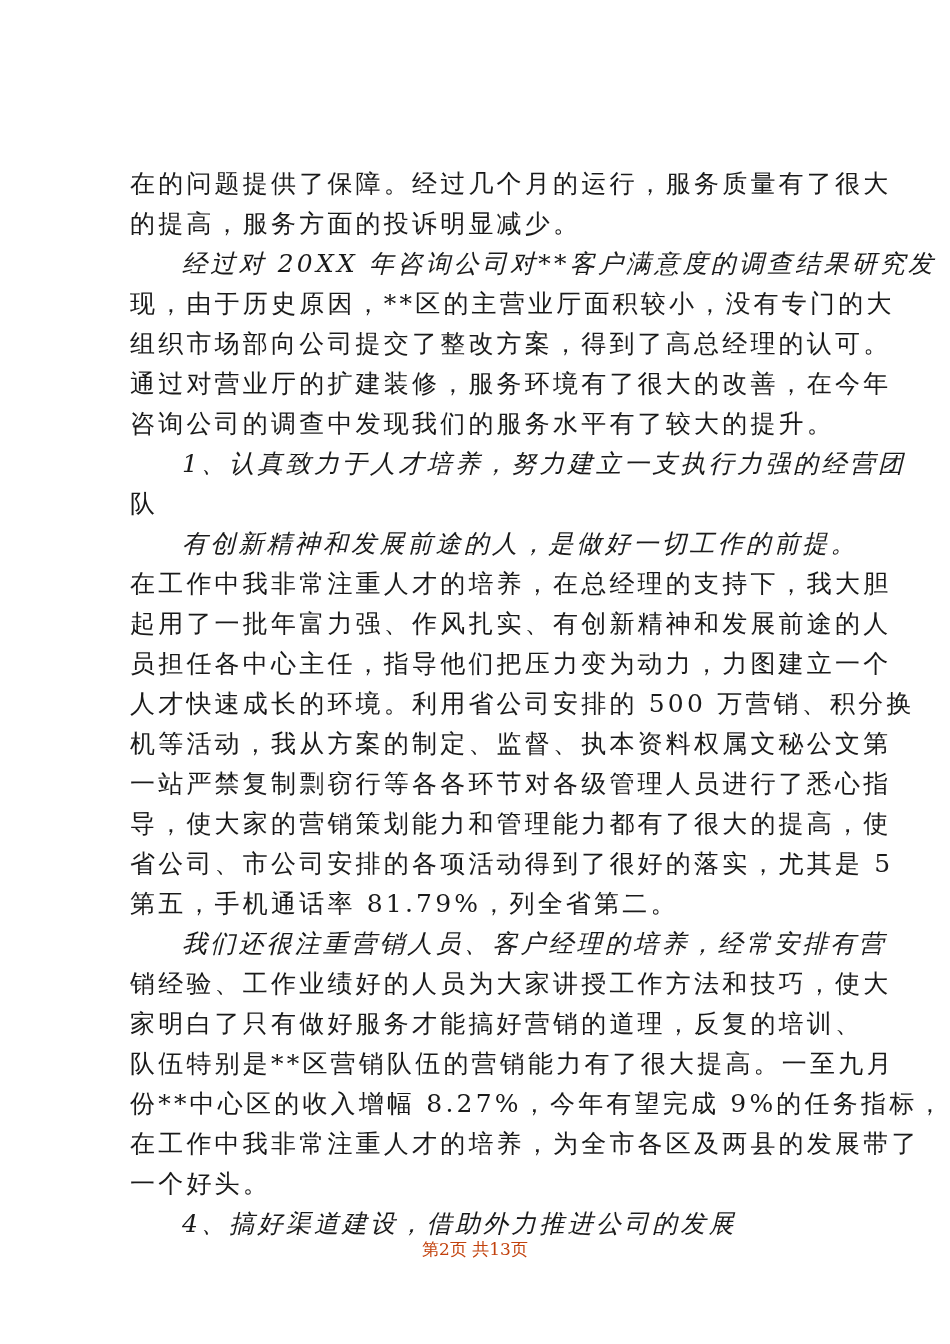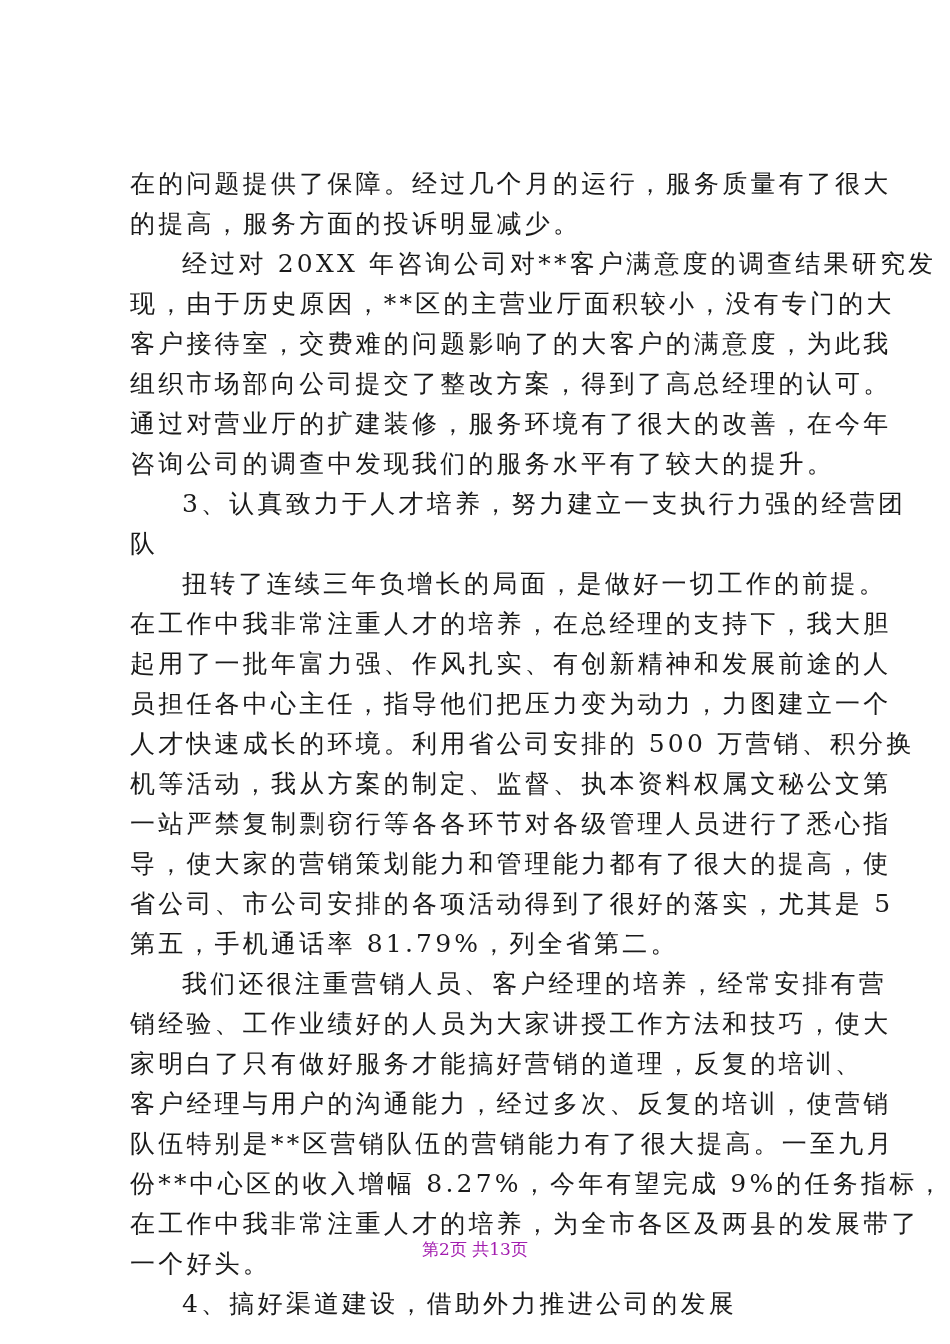--- a/index.html
+++ b/index.html
@@ -4,55 +4,53 @@
 <style>
   html, body { margin: 0; padding: 0; background: #ffffff; }
   body { width: 950px; height: 1344px; position: relative; overflow: hidden; }
   .page { position: absolute; left: 0; top: 0; width: 950px; height: 1344px; background: #fff; }
   .body-text { position: absolute; left: 130px; top: 164px; width: 690px; }
   .line {
     height: 40px; line-height: 40px; white-space: nowrap;
     font-family: "DejaVu Serif", "Liberation Serif", serif;
     font-size: 25px; color: #1a1a1a; letter-spacing: 3.2px;
   }
-  .line.indent { padding-left: 52px; }
+  .line.indent { padding-left: 52px; font-style: italic; }
   .footer {
     position: absolute; left: 0; width: 950px; top: 1238px; text-align: center;
-    font-family: "DejaVu Serif", "Liberation Serif", serif; font-size: 17px; color: #a21caf;
+    font-family: "DejaVu Serif", "Liberation Serif", serif; font-size: 17px; color: #c2410c;
   }
 </style>
 </head>
 <body>
 
 <div class="page">
   <div class="body-text" id="body-text">
       <div class="line">在的问题提供了保障。经过几个月的运行，服务质量有了很大</div>
       <div class="line">的提高，服务方面的投诉明显减少。</div>
       <div class="line indent">经过对 20XX 年咨询公司对**客户满意度的调查结果研究发</div>
       <div class="line">现，由于历史原因，**区的主营业厅面积较小，没有专门的大</div>
-      <div class="line">客户接待室，交费难的问题影响了的大客户的满意度，为此我</div>
       <div class="line">组织市场部向公司提交了整改方案，得到了高总经理的认可。</div>
       <div class="line">通过对营业厅的扩建装修，服务环境有了很大的改善，在今年</div>
       <div class="line">咨询公司的调查中发现我们的服务水平有了较大的提升。</div>
-      <div class="line indent">3、认真致力于人才培养，努力建立一支执行力强的经营团</div>
+      <div class="line indent">1、认真致力于人才培养，努力建立一支执行力强的经营团</div>
       <div class="line">队</div>
-      <div class="line indent">扭转了连续三年负增长的局面，是做好一切工作的前提。</div>
+      <div class="line indent">有创新精神和发展前途的人，是做好一切工作的前提。</div>
       <div class="line">在工作中我非常注重人才的培养，在总经理的支持下，我大胆</div>
       <div class="line">起用了一批年富力强、作风扎实、有创新精神和发展前途的人</div>
       <div class="line">员担任各中心主任，指导他们把压力变为动力，力图建立一个</div>
       <div class="line">人才快速成长的环境。利用省公司安排的 500 万营销、积分换</div>
       <div class="line">机等活动，我从方案的制定、监督、执本资料权属文秘公文第</div>
       <div class="line">一站严禁复制剽窃行等各各环节对各级管理人员进行了悉心指</div>
       <div class="line">导，使大家的营销策划能力和管理能力都有了很大的提高，使</div>
       <div class="line">省公司、市公司安排的各项活动得到了很好的落实，尤其是 5</div>
       <div class="line">第五，手机通话率 81.79%，列全省第二。</div>
       <div class="line indent">我们还很注重营销人员、客户经理的培养，经常安排有营</div>
       <div class="line">销经验、工作业绩好的人员为大家讲授工作方法和技巧，使大</div>
       <div class="line">家明白了只有做好服务才能搞好营销的道理，反复的培训、</div>
-      <div class="line">客户经理与用户的沟通能力，经过多次、反复的培训，使营销</div>
       <div class="line">队伍特别是**区营销队伍的营销能力有了很大提高。一至九月</div>
       <div class="line">份**中心区的收入增幅 8.27%，今年有望完成 9%的任务指标，</div>
       <div class="line">在工作中我非常注重人才的培养，为全市各区及两县的发展带了</div>
       <div class="line">一个好头。</div>
       <div class="line indent">4、搞好渠道建设，借助外力推进公司的发展</div>
     </div>
   <div class="footer">第2页 共13页</div>
 </div>
 
 </body></html>

